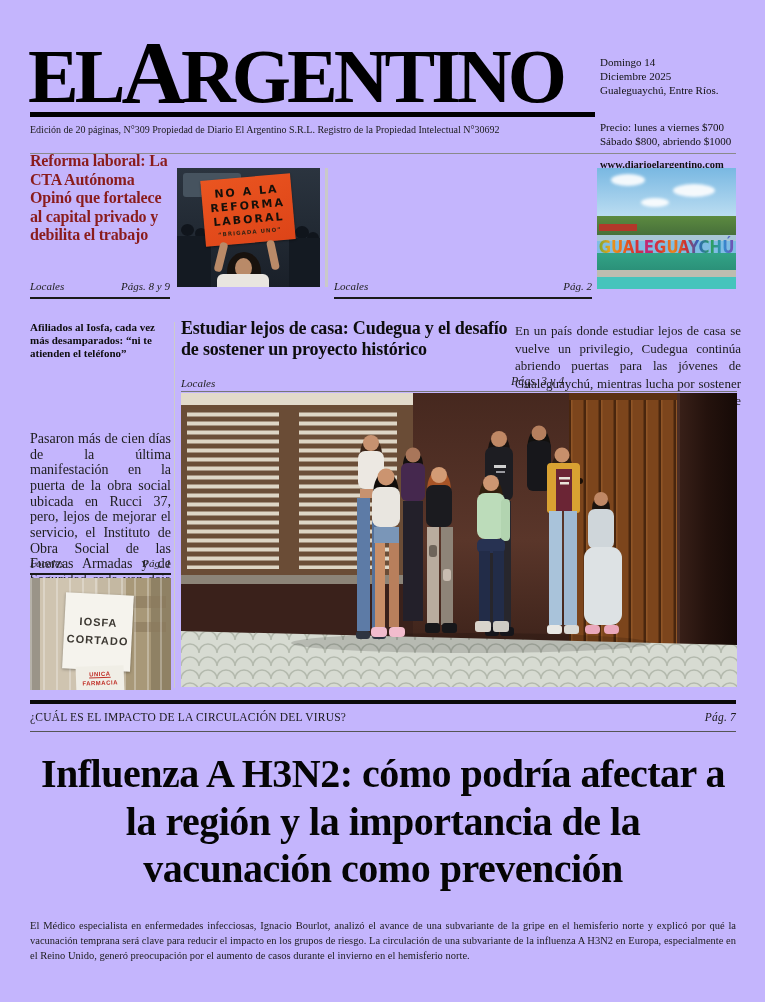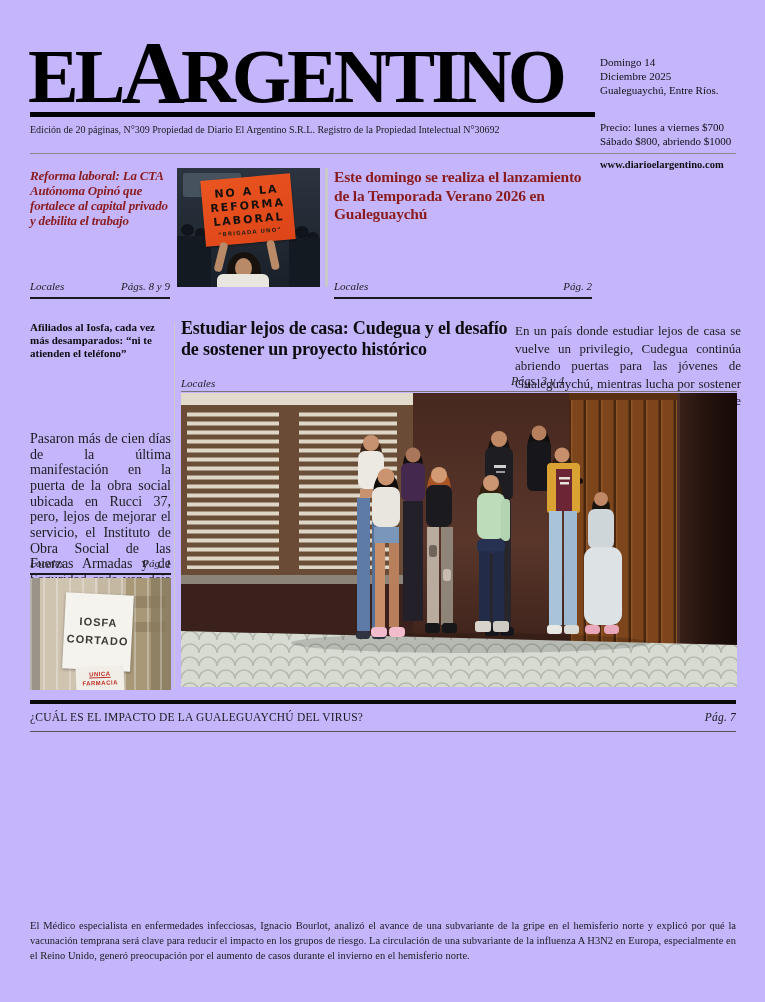--- a/index.html
+++ b/index.html
@@ -12,22 +12,22 @@
   .mast-a{font-size:88px;line-height:0;}
   .mast-rule{left:30px;top:112px;width:565px;height:5px;background:#000;}
   .header-info{left:600px;top:56px;width:140px;font-size:11px;line-height:1.25;color:#111;}
   .hi-b{font-weight:normal;}
   .hi-gap{margin-top:24px;}
   .hi-web{margin-top:9px;font-weight:bold;font-size:10.5px;}
   .edition-line{left:30px;top:124px;width:560px;font-size:10px;color:#1a1a1a;}
   .rule{background:#8a8a8a;height:1px;}
   .rule-a{left:30px;top:153px;width:706px;}
   
-  .tl-head{left:30px;top:168px;width:142px;font-size:13px;font-weight:bold;line-height:1.16;
-           color:var(--accent,#8a1c1c);letter-spacing:-.2px;font-style:italic;}
+  .tl-head{left:30px;top:152px;width:142px;font-size:16px;font-weight:bold;line-height:1.16;
+           color:var(--accent,#8a1c1c);letter-spacing:-.2px;}
   .col-foot{display:flex;justify-content:space-between;font-style:italic;font-size:11px;color:#222;}
   .tl-foot{left:30px;top:280px;width:140px;}
   .tl-rule{left:30px;top:297px;width:140px;height:2px;background:#1a1a1a;}
   .vdiv{background:#c9c9c9;}
   .vdiv1{left:325px;top:168px;width:3px;height:119px;}
   .mc-head{left:334px;top:168px;width:258px;font-size:15.5px;font-weight:bold;line-height:1.2;
            color:var(--accent,#8a1c1c);letter-spacing:-.2px;}
   .mc-body{left:334px;top:212px;width:258px;font-size:11px;line-height:1.33;text-align:justify;color:#1c1c1c;}
   .mc-foot{left:334px;top:280px;width:258px;}
   .mc-rule{left:334px;top:297px;width:258px;height:2px;background:#1a1a1a;}
@@ -143,27 +143,39 @@
       <div class="pp-sign-sub">“BRIGADA UNO”</div>
     </div>
     <div class="abs pp-arm" style="left:40px;top:74px;transform:rotate(14deg);"></div>
     <div class="abs pp-arm" style="left:92px;top:72px;transform:rotate(-12deg);"></div>
     <div class="abs pp-hair"></div>
     <div class="abs pp-face"></div>
     <div class="abs pp-shirt"></div>
   </div>
   <div class="abs vdiv vdiv1"></div>
 
-  <div class="abs mc-head">Este domingo se realiza el lanzamiento de la Temporada Verano 2026 en Gualeguaychú</div>
   <div class="abs col-foot mc-foot">
     <span>Locales</span>
     <span>Pág. 2</span>
   </div>
   <div class="abs mc-rule"></div>
 
+  <div class="abs pool-photo">
+    <div class="abs pl-sky"></div>
+    <div class="abs pl-cloud" style="left:14px;top:6px;width:34px;height:12px;"></div>
+    <div class="abs pl-cloud" style="left:76px;top:16px;width:42px;height:13px;"></div>
+    <div class="abs pl-cloud" style="left:44px;top:30px;width:28px;height:9px;"></div>
+    <div class="abs pl-trees"></div>
+    <div class="abs pl-bridge"></div>
+    <div class="abs pl-river"></div>
+    <div class="abs pl-letters">GUALEGUAYCHÚ</div>
+    <div class="abs pl-wall"></div>
+    <div class="abs pl-deck"></div>
+    <div class="abs pl-pool"></div>
+  </div>
 
   <div class="abs af-head">Afiliados al Iosfa, cada vez más desamparados: “ni te atienden el teléfono”</div>
   <div class="abs af-body">Pasaron más de cien días de la última manifestación en la puerta de la obra social ubicada en Rucci 37, pero, lejos de mejorar el servicio, el Instituto de Obra Social de las Fuerzas Armadas y de Seguridad cada vez deja más desamparados a sus afiliados. Hay prestadores que no cobran desde junio.</div>
   <div class="abs col-foot af-foot">
     <span>Locales</span>
     <span>Pág. 1</span>
   </div>
   <div class="abs af-rule"></div>
 
   <div class="abs iosfa-photo">
@@ -316,19 +328,20 @@
         <rect x="298" y="158" width="11" height="72" fill="#222c48"></rect>
           <rect x="312" y="158" width="11" height="72" fill="#222c48"></rect>
         <rect x="294" y="228" width="16" height="11" rx="3" fill="#d8d4cc"></rect>
           <rect x="312" y="228" width="16" height="11" rx="3" fill="#cfccc4"></rect>
       </g>
     </svg>
   </div>
 
   <div class="abs thick-rule"></div>
   <div class="abs kicker-row">
-    <span>¿CUÁL ES EL IMPACTO DE LA GUALEGUAYCHÚ DEL VIRUS?</span>
+    <span>¿CUÁL ES EL IMPACTO DE LA CIRCULACIÓN DEL VIRUS?</span>
     <span class="kicker-page">Pág. 7</span>
   </div>
   <div class="abs kicker-rule"></div>
+  <div class="abs main-headline">Influenza A H3N2: cómo podría afectar a la región y la importancia de la vacunación como prevención</div>
   <div class="abs main-deck">El Médico especialista en enfermedades infecciosas, Ignacio Bourlot, analizó el avance de una subvariante de la gripe en el hemisferio norte y explicó por qué la vacunación temprana será clave para reducir el impacto en los grupos de riesgo. La circulación de una subvariante de la influenza A H3N2 en Europa, especialmente en el Reino Unido, generó preocupación por el aumento de casos durante el invierno en el hemisferio norte.</div>
 
 </div>
 
 </body></html>

